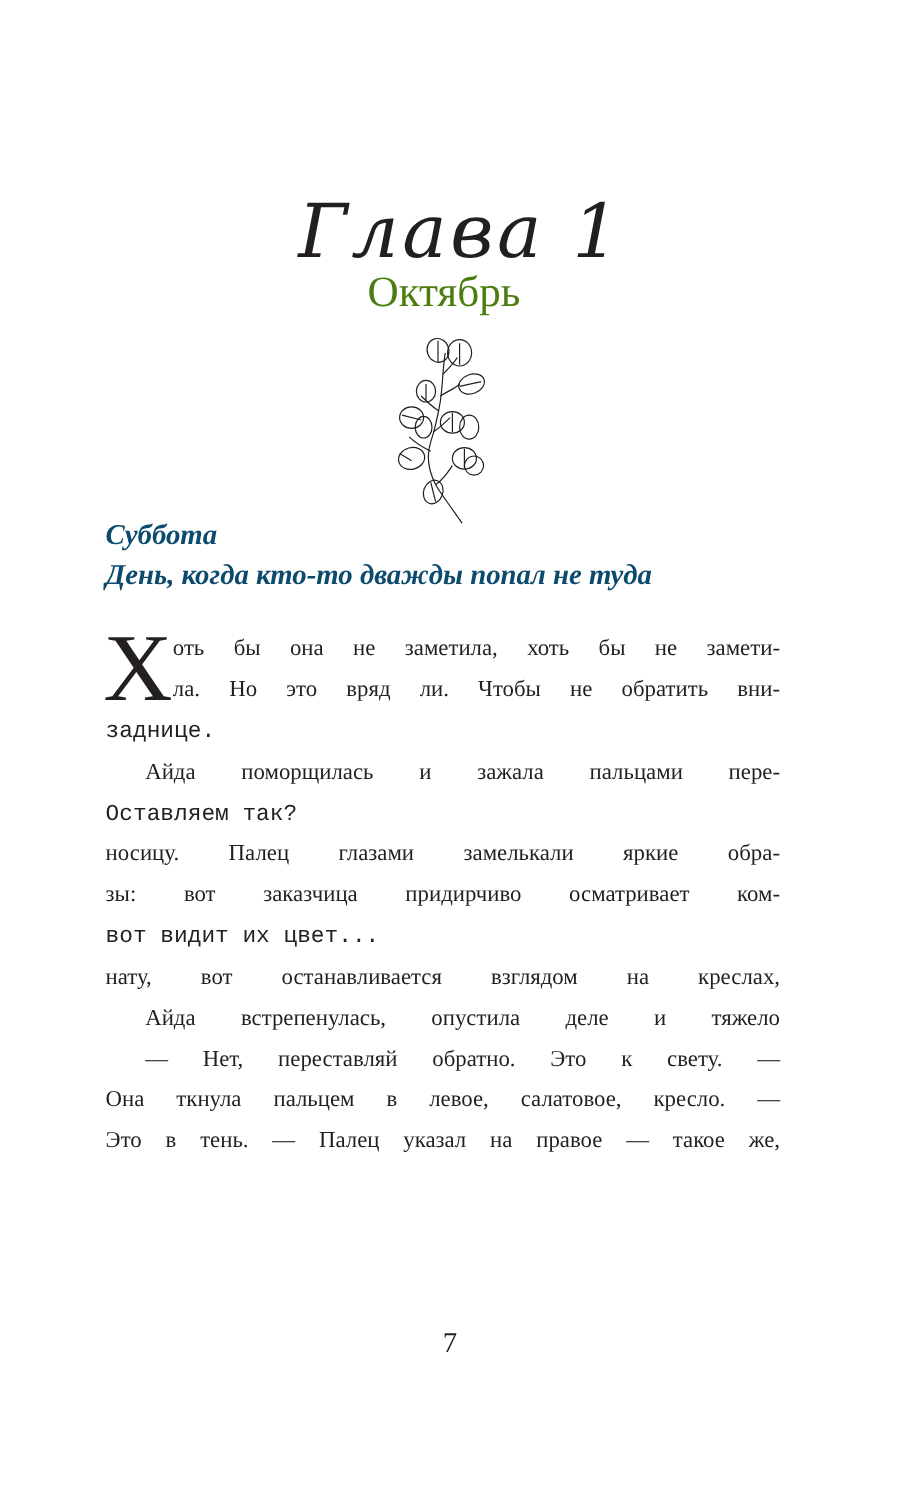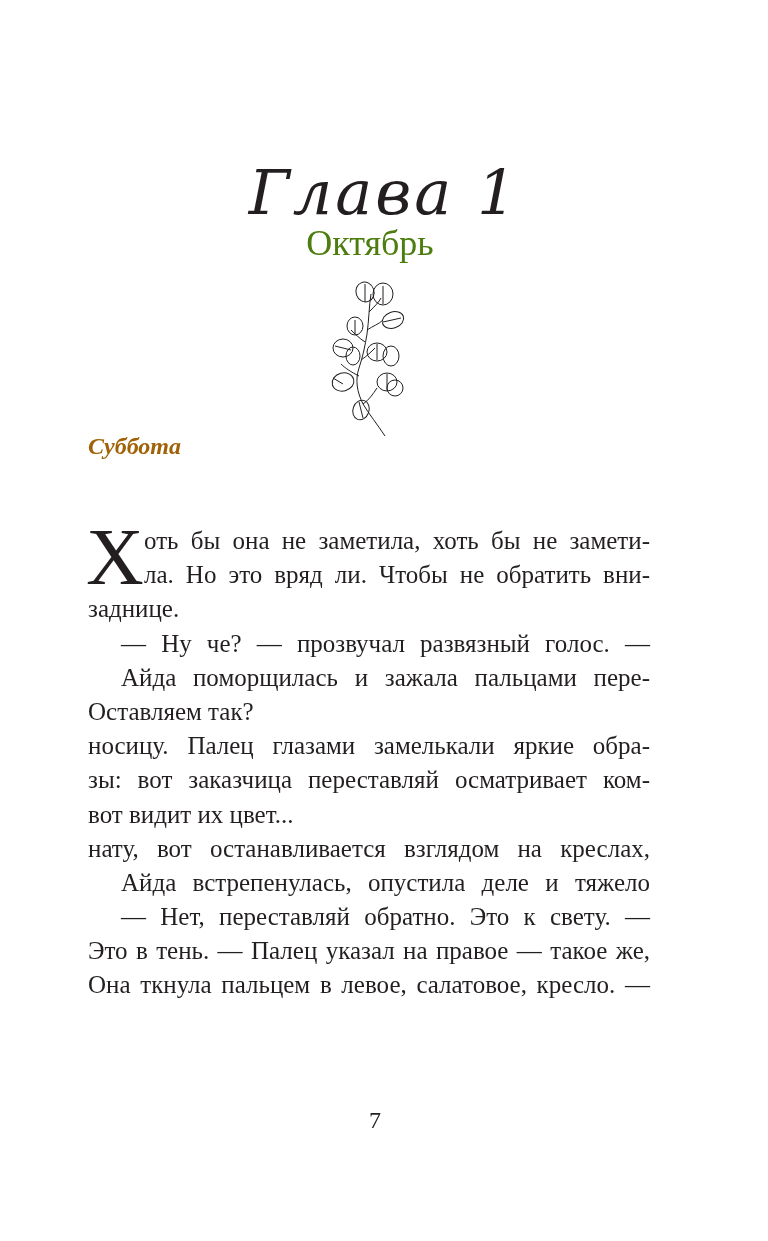--- a/index.html
+++ b/index.html
@@ -13,31 +13,31 @@
     }
     .chapter-sub {
       position: absolute; left: 0; width: 740px; top: 222px; text-align: center;
       font-family: "Liberation Serif", serif; font-size: 36px; line-height: 42px; color: #4d7c0f;
     }
     .ornament { position: absolute; left: 325px; top: 276px; width: 90px; height: 162px; }
 
     .subhead {
       position: absolute; left: 88px; width: 560px;
       font-family: "Liberation Serif", serif; font-style: italic; font-weight: bold;
-      font-size: 24px; line-height: 36px; color: #a16207;
+      font-size: 24px; line-height: 36px; color: #0c4a6e;
     }
     .subhead.day { top: 428px; }
     .subhead.title { top: 462px; }
 
     .body-text {
       position: absolute; left: 88px; width: 562px; top: 524px;
-      font-family: "Liberation Serif", serif; font-size: 25px; line-height: 34.2px; color: #231f20;
+      font-family: "Liberation Serif", serif; font-size: 19px; line-height: 34.2px; color: #231f20;
     }
     .line { display: block; height: 34.2px; white-space: nowrap; text-align: justify; text-align-last: justify; }
-    .line.last { text-align-last: left; }
+    .line.last { text-align-last: left; font-family: Liberation Mono, monospace; }
     .line.indent { padding-left: 33px; }
     .line.drop { padding-left: 56px; }
 
     .dropcap {
       position: absolute; left: 86px; top: 522px;
       font-family: "Liberation Serif", serif; font-size: 80px; line-height: 70px; color: #231f20;
     }
 
     .page-number {
       position: absolute; left: 0; width: 750px; top: 1105px; text-align: center;
@@ -72,34 +72,34 @@
     <ellipse cx="66" cy="80" rx="8" ry="10"></ellipse>
     <ellipse cx="18" cy="106" rx="11" ry="9" transform="rotate(-15 18 106)"></ellipse>
     <ellipse cx="62" cy="106" rx="10" ry="9"></ellipse>
     <ellipse cx="70" cy="112" rx="8" ry="8"></ellipse>
     <ellipse cx="36" cy="134" rx="8" ry="10" transform="rotate(20 36 134)"></ellipse>
 
     <path d="M40 26 L40 8 M58 28 L58 10 M30 58 L30 44 M58 46 L76 42 M26 74 L10 70 M52 84 L52 68 M18 108 L8 102 M62 114 L62 98 M38 142 L34 126"></path>
   </svg>
 
   <div class="subhead day">Суббота</div>
+  <div class="subhead title">День, когда кто-то дважды попал не туда</div>
 
   <div class="dropcap">Х</div>
 
   <div class="body-text">
     <span class="line drop">оть бы она не заметила, хоть бы не замети-</span>
     <span class="line drop">ла. Но это вряд ли. Чтобы не обратить вни-</span>
     <span class="line last">заднице.</span>
-    <span class="line indent">— Ну че? — прозвучал развязный голос. —</span>
     <span class="line indent">Айда поморщилась и зажала пальцами пере-</span>
     <span class="line last">Оставляем так?</span>
     <span class="line">носицу. Палец глазами замелькали яркие обра-</span>
-    <span class="line">зы: вот заказчица переставляй осматривает ком-</span>
+    <span class="line">зы: вот заказчица придирчиво осматривает ком-</span>
     <span class="line last">вот видит их цвет...</span>
     <span class="line">нату, вот останавливается взглядом на креслах,</span>
     <span class="line indent">Айда встрепенулась, опустила деле и тяжело</span>
     <span class="line indent">— Нет, переставляй обратно. Это к свету. —</span>
+    <span class="line">Она ткнула пальцем в левое, салатовое, кресло. —</span>
     <span class="line">Это в тень. — Палец указал на правое — такое же,</span>
-    <span class="line">Она ткнула пальцем в левое, салатовое, кресло. —</span>
   </div>
 
   <div class="page-number">7</div>
 </div>
 
 </body></html>

